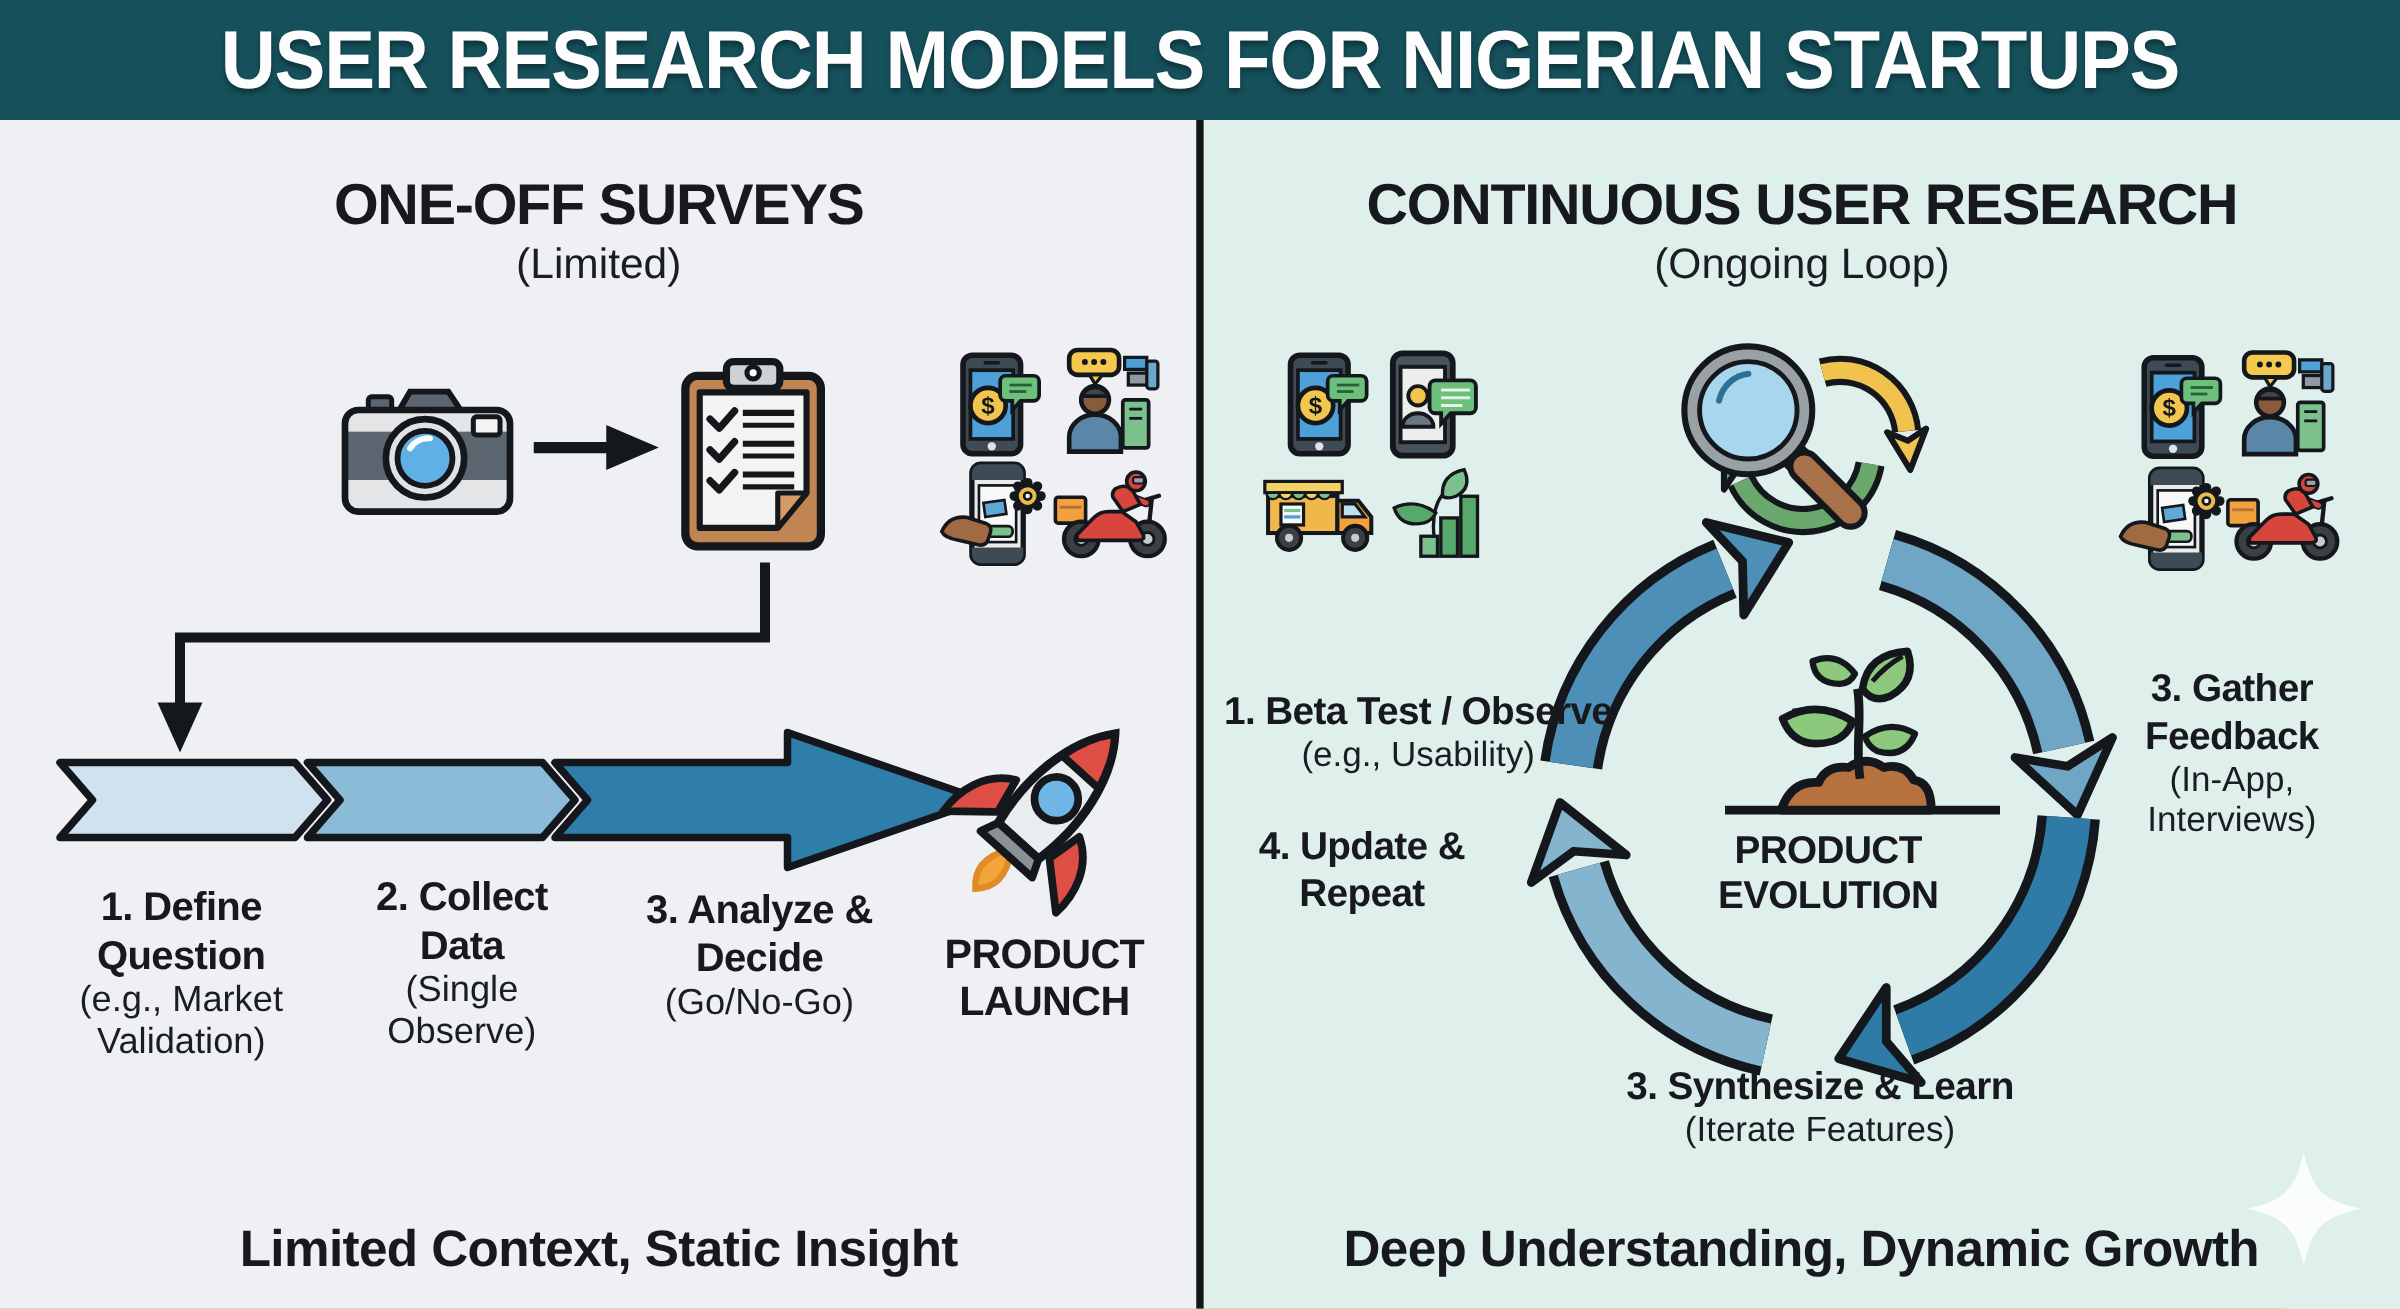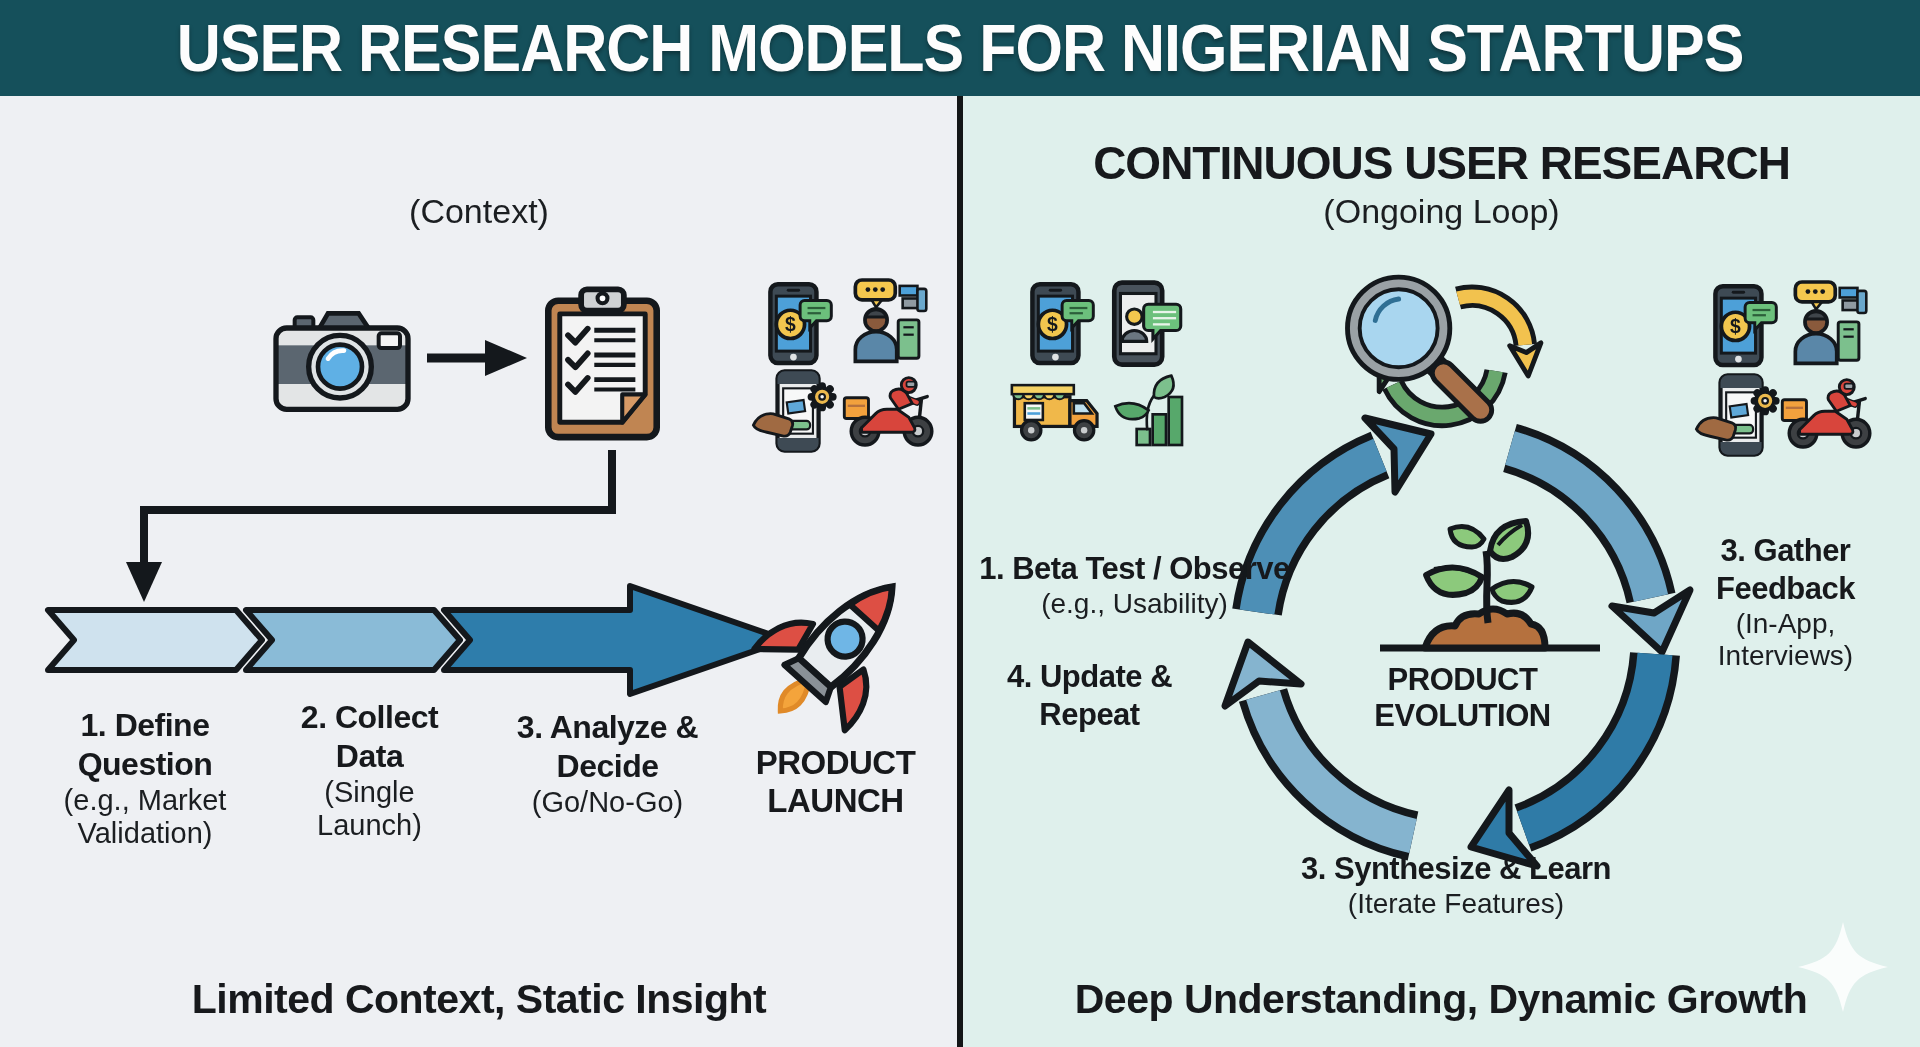--- a/index.html
+++ b/index.html
@@ -39,21 +39,22 @@
 <body>
 
 <div id="canvas">
 
   <div id="header" class="abs">
     <h1>USER RESEARCH MODELS FOR NIGERIAN STARTUPS</h1>
   </div>
 
   <div id="left-panel" class="abs">
 
-    <div class="panel-subtitle abs" style="left:0;top:96px;">(Context)</div>
+    <div class="panel-title abs" style="left:0;top:40px;">ONE-OFF SURVEYS</div>
+    <div class="panel-subtitle abs" style="left:0;top:96px;">(Limited)</div>
 
     <svg class="abs" style="left:272px;top:210px;" width="140" height="108" viewBox="0 0 210 160">
       <path d="M70,34 L84,10 h46 l16,24 Z" fill="#5b6670" stroke="#14181c" stroke-width="7"></path>
       <rect x="34" y="16" width="28" height="18" rx="4" fill="#5b6670" stroke="#14181c" stroke-width="6"></rect>
       <rect x="6" y="32" width="198" height="122" rx="16" fill="#e3e5e6"></rect>
       <rect x="6" y="58" width="198" height="58" fill="#5b6670"></rect>
       <rect x="6" y="32" width="198" height="122" rx="16" fill="none" stroke="#14181c" stroke-width="8"></rect>
       <circle cx="102" cy="90" r="47" fill="#dfe3e5" stroke="#14181c" stroke-width="8"></circle>
       <circle cx="102" cy="90" r="33" fill="#5fb0e5" stroke="#14181c" stroke-width="7"></circle>
       <path d="M84,78 a26,26 0 0 1 24,-12" stroke="#ffffff" stroke-width="7" fill="none" stroke-linecap="round"></path>
@@ -173,21 +174,21 @@
         <path d="M64,118 h42 l6,14 H58 Z" fill="#8a9197" stroke="#14181c" stroke-width="6" stroke-linejoin="round"></path>
       </g>
     </svg>
 
     <div class="abs" style="left:40px;top:610px;width:210px;">
       <div class="bold-label">1. Define Question</div>
       <div class="sub-label">(e.g., Market Validation)</div>
     </div>
     <div class="abs" style="left:272px;top:602px;width:195px;">
       <div class="bold-label">2. Collect Data</div>
-      <div class="sub-label">(Single Launch)</div>
+      <div class="sub-label">(Single Observe)</div>
     </div>
     <div class="abs" style="left:505px;top:612px;width:205px;">
       <div class="bold-label">3. Analyze &amp; Decide</div>
       <div class="sub-label">(Go/No-Go)</div>
     </div>
 
     <div class="abs bold-label" style="left:733px;top:648px;width:205px;font-size:33px;line-height:1.15;">PRODUCT LAUNCH</div>
 
     <div class="tagline abs" style="left:1px;top:880px;">Limited Context, Static Insight</div>
   </div>

